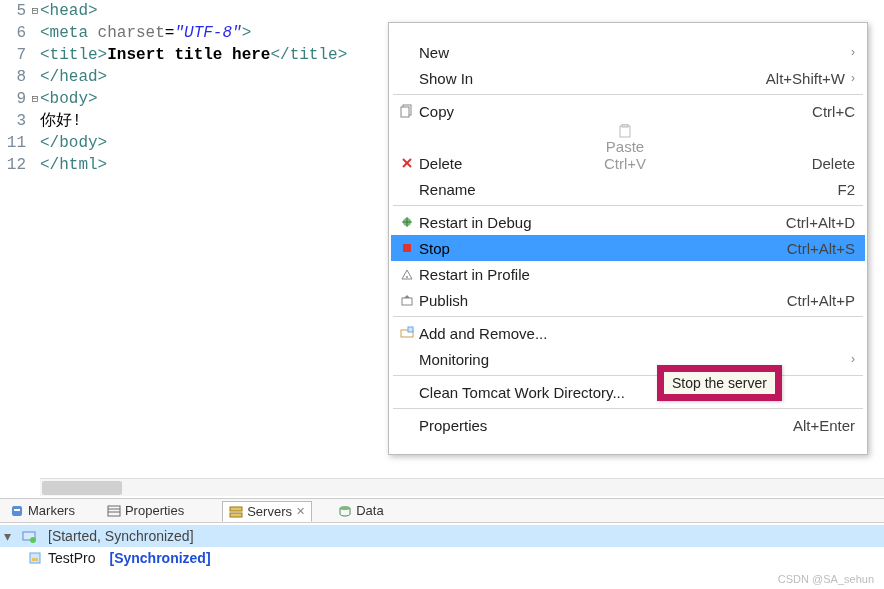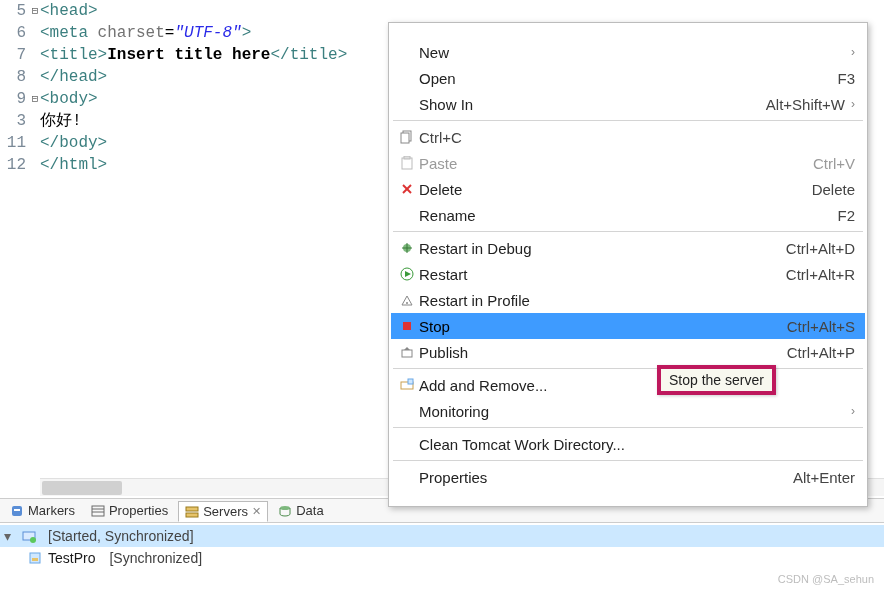--- a/index.html
+++ b/index.html
@@ -86,51 +86,51 @@
   .tabbar {
     position:absolute;
     left:0; top:498px;
     width:884px; height:25px;
     border-top:1px solid #ccc;
     border-bottom:1px solid #ccc;
     background:#f7f7f7;
     display:flex;
     align-items:center;
     padding-left:4px;
-    gap:4px;
+    gap:20px;
   }
   .tab {
     display:flex; align-items:center;
     gap:4px;
     padding:2px 6px;
     font-size:13px;
     color:#333;
     cursor:default;
   }
-  .tab.active { background:#fff; border:1px solid #bbb; border-bottom:1px solid #fff; position:relative; top:1px; }
+  .tab.active { background:#fff; border:1px solid #bbb; border-bottom:1px solid #fff; position:relative; top:1px;margin-left:12px; }
   .tab .close { color:#888; font-size:11px; }
   .ticon { width:14px;height:14px; display:inline-block;}
 
   .servers {
     position:absolute;
     left:0; top:525px;
     width:884px; height:64px;
     background:#fff;
     font-size:14px;
   }
   .srv-row {
     display:flex; align-items:center;
     height:22px;
     padding-left:4px;
     gap:6px;
   }
   .srv-row.sel { background:#cce8ff; }
   .twist { color:#666; width:12px; display:inline-block; }
   .srv-status { color:#444; }
-  .srv-sync { color:#404040; }
+  .srv-sync { color:#1d4ed8;font-weight:bold; }
   .srv-name { color:#1a1a1a; }
   .srv-name.sel { color:#0a3a7a; }
 
   .watermark {
     position:absolute;
     right:10px; bottom:4px;
     color:#bdbdbd;
     font-size:11px;
   }
 
@@ -147,33 +147,33 @@
     padding:16px 2px;
   }
   .mi {
     display:flex;
     align-items:center;
     height:26px;
     padding:0 10px 0 4px;
     color:#222;
   }
   .mi.selected { background:#3e9bff; color:#000; }
-  .mi.disabled { color:#9a9a9a; }
+  .mi.disabled { color:#9a9a9a;flex-direction:column; }
   .mi .icon { width:24px; display:flex; align-items:center; justify-content:center; }
   .mi .lbl { flex:1; }
   .mi .shortcut { color:#444; }
   .mi.disabled .shortcut { color:#9a9a9a; }
   .mi .sub { color:#888; font-size:12px; }
   .sep { height:1px; background:#d4d4d4; margin:3px 2px; }
 
   .tooltip {
     position:absolute;
     left:657px; top:365px;
     background:#f8f8ef;
-    border:4px solid #be185d;
+    border:7px solid #be185d;
     padding:3px 8px;
     font-size:14px;
     z-index:20;
     box-shadow:1px 1px 3px rgba(0,0,0,0.2);
   }
 
   svg { display:block;}
 </style>
 </head>
 <body>
@@ -278,38 +278,34 @@
 <div class="watermark">CSDN @SA_sehun</div>
 
 <div class="ctxmenu">
   <div class="mi">
     <span class="icon"></span>
     <span class="lbl">New</span>
     <span class="sub">›</span>
   </div>
   <div class="mi">
     <span class="icon"></span>
-    <span class="lbl">Open</span>
-    <span class="shortcut">F3</span>
-  </div>
-  <div class="mi">
-    <span class="icon"></span>
     <span class="lbl">Show In</span>
     <span class="shortcut">Alt+Shift+W</span>
     <span class="sub" style="margin-left:6px">›</span>
   </div>
   <div class="sep"></div>
 
   <div class="mi">
     <span class="icon">
         <svg width="14" height="14">
           <rect x="3" y="1" width="8" height="10" fill="none" stroke="#888"></rect>
           <rect x="1" y="3" width="8" height="10" fill="#fff" stroke="#888"></rect>
         </svg>
       </span>
+    <span class="lbl">Copy</span>
     <span class="shortcut">Ctrl+C</span>
   </div>
   <div class="mi disabled">
     <span class="icon">
         <svg width="14" height="14">
           <rect x="2" y="2" width="10" height="11" fill="none" stroke="#bbb"></rect>
           <rect x="4" y="0" width="6" height="3" fill="#ddd" stroke="#bbb"></rect>
         </svg>
       </span>
     <span class="lbl">Paste</span>
@@ -336,48 +332,38 @@
     <span class="icon">
         <svg width="14" height="14">
           <circle cx="7" cy="7" r="4" fill="#7db87d"></circle>
           <line x1="2" y1="7" x2="12" y2="7" stroke="#3a7a3a"></line>
           <line x1="7" y1="2" x2="7" y2="12" stroke="#3a7a3a"></line>
         </svg>
       </span>
     <span class="lbl">Restart in Debug</span>
     <span class="shortcut">Ctrl+Alt+D</span>
   </div>
-  <div class="mi">
-    <span class="icon">
-        <svg width="14" height="14">
-          <circle cx="7" cy="7" r="6" fill="none" stroke="#3a9a3a"></circle>
-          <polygon points="5,4 11,7 5,10" fill="#3a9a3a"></polygon>
-        </svg>
-      </span>
-    <span class="lbl">Restart</span>
-    <span class="shortcut">Ctrl+Alt+R</span>
+  <div class="mi selected">
+    <span class="icon">
+        <svg width="14" height="14">
+          <rect x="3" y="3" width="8" height="8" fill="#d33"></rect>
+        </svg>
+      </span>
+    <span class="lbl">Stop</span>
+    <span class="shortcut">Ctrl+Alt+S</span>
   </div>
   <div class="mi">
     <span class="icon">
         <svg width="14" height="14">
           <path d="M2 12 L7 3 L12 12 Z" fill="none" stroke="#888"></path>
           <circle cx="7" cy="10" r="1" fill="#888"></circle>
         </svg>
       </span>
     <span class="lbl">Restart in Profile</span>
   </div>
-  <div class="mi selected">
-    <span class="icon">
-        <svg width="14" height="14">
-          <rect x="3" y="3" width="8" height="8" fill="#d33"></rect>
-        </svg>
-      </span>
-    <span class="lbl">Stop</span>
-    <span class="shortcut">Ctrl+Alt+S</span>
-  </div>
   <div class="mi">
     <span class="icon">
         <svg width="14" height="14">
           <rect x="2" y="5" width="10" height="7" fill="none" stroke="#888"></rect>
           <path d="M7 2 L10 5 L4 5 Z" fill="#888"></path>
         </svg>
       </span>
     <span class="lbl">Publish</span>
     <span class="shortcut">Ctrl+Alt+P</span>
   </div>

